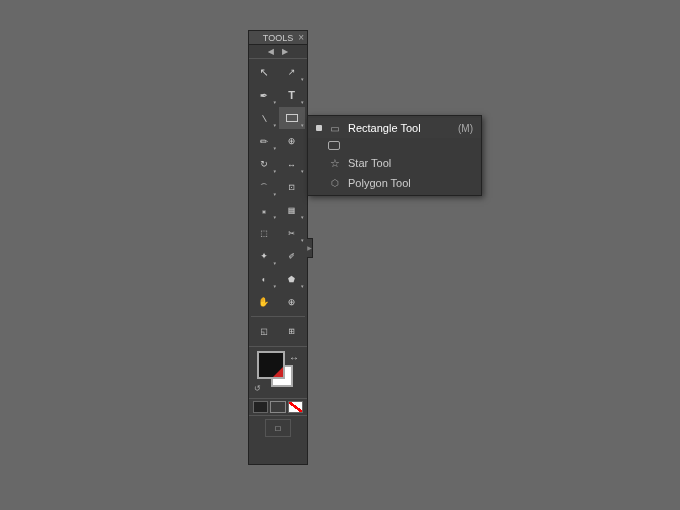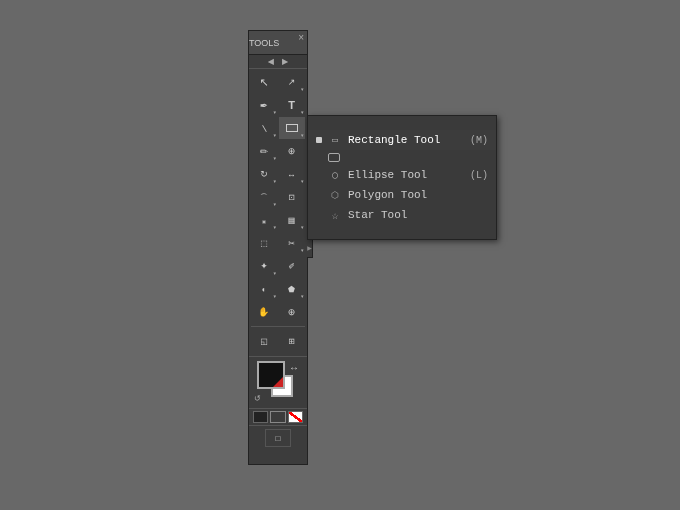--- a/index.html
+++ b/index.html
@@ -17,24 +17,25 @@
       position: absolute;
       left: 248px;
       top: 30px;
       width: 60px;
       height: 435px;
       background-color: #3c3c3c;
       border: 1px solid #222;
     }
 
     .toolbar-title {
-      height: 24px;
+      height: 14px;
       background-color: #4a4a4a;
       display: flex;
       align-items: center;
+      justify-content: center;
       font-size: 9px;
       color: #ccc;
       border-bottom: 1px solid #222;
     }
 
     .toolbar-close {
       position: absolute;
       top: 1px;
       right: 3px;
       font-size: 10px;
@@ -81,27 +82,26 @@
       height: 1px;
       background-color: #555;
       margin: 2px 0;
     }
 
     
     .dropdown-menu {
       position: absolute;
       left: 307px;
       top: 115px;
-      width: 190px;
+      width: 175px;
       background-color: #3a3a3a;
       border: 1px solid #222;
       box-shadow: 2px 2px 6px rgba(0,0,0,0.5);
       z-index: 100;
-      padding: 14px 0;
-      font-family: Liberation Mono, monospace;
+      padding: 2px 0;
     }
 
     .menu-item {
       display: flex;
       align-items: center;
       padding: 3px 8px;
       font-size: 11px;
       color: #ccc;
       cursor: pointer;
       gap: 6px;
@@ -327,35 +327,29 @@
       <span class="menu-icon icon-rect"></span>
       <span>Rectangle Tool</span>
       <span class="shortcut">(M)</span>
     </div>
 
     <div class="menu-item">
       <span style="width:6px;height:6px;display:inline-block;flex-shrink:0;"></span>
       <span class="menu-icon" style="font-size:9px;color:#aaa;border:1px solid #aaa;border-radius:2px;width:12px;height:9px;display:inline-flex;align-items:center;justify-content:center;"></span>
     </div>
 
+
     <div class="menu-item">
       <span style="width:6px;height:6px;display:inline-block;flex-shrink:0;"></span>
-      <span class="menu-icon icon-ellipse"></span>
-      <span>Ellipse Tool</span>
-      <span class="shortcut">(L)</span>
+      <span class="menu-icon icon-star"></span>
+      <span>Star Tool</span>
     </div>
 
     <div class="menu-item">
       <span style="width:6px;height:6px;display:inline-block;flex-shrink:0;"></span>
       <span class="menu-icon icon-polygon"></span>
       <span>Polygon Tool</span>
     </div>
 
-    <div class="menu-item">
-      <span style="width:6px;height:6px;display:inline-block;flex-shrink:0;"></span>
-      <span class="menu-icon icon-star"></span>
-      <span>Star Tool</span>
-    </div>
-
 
   </div>
 
 </div>
 
 </body></html>

